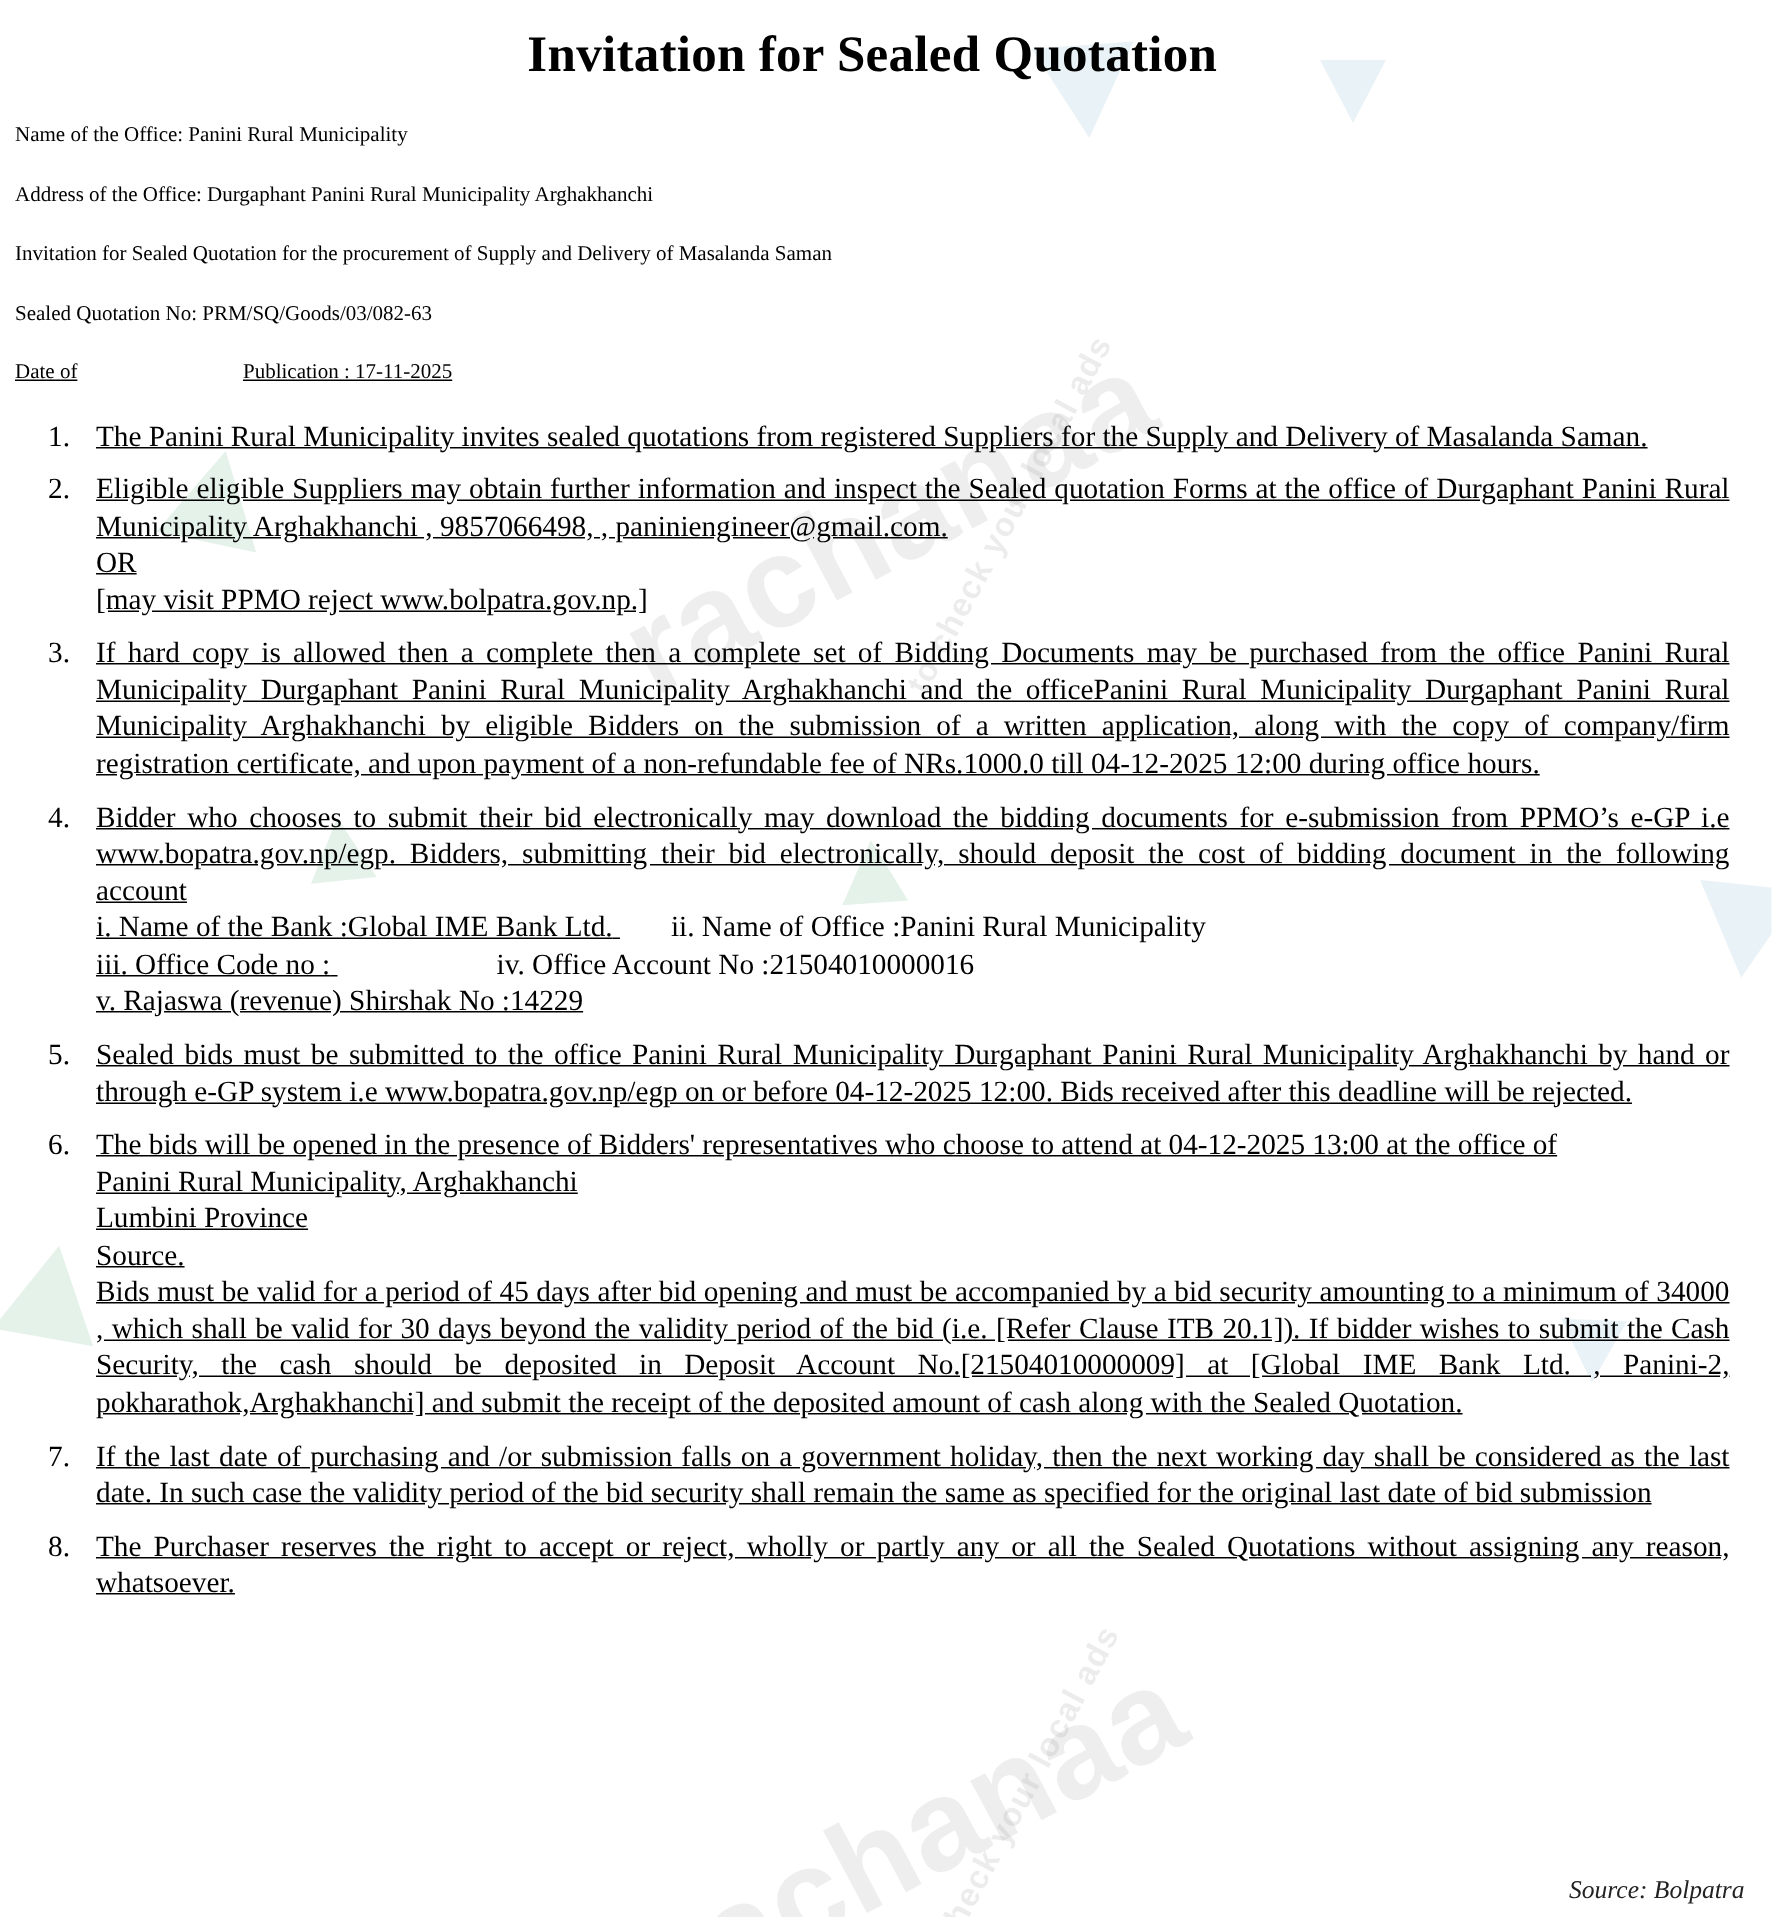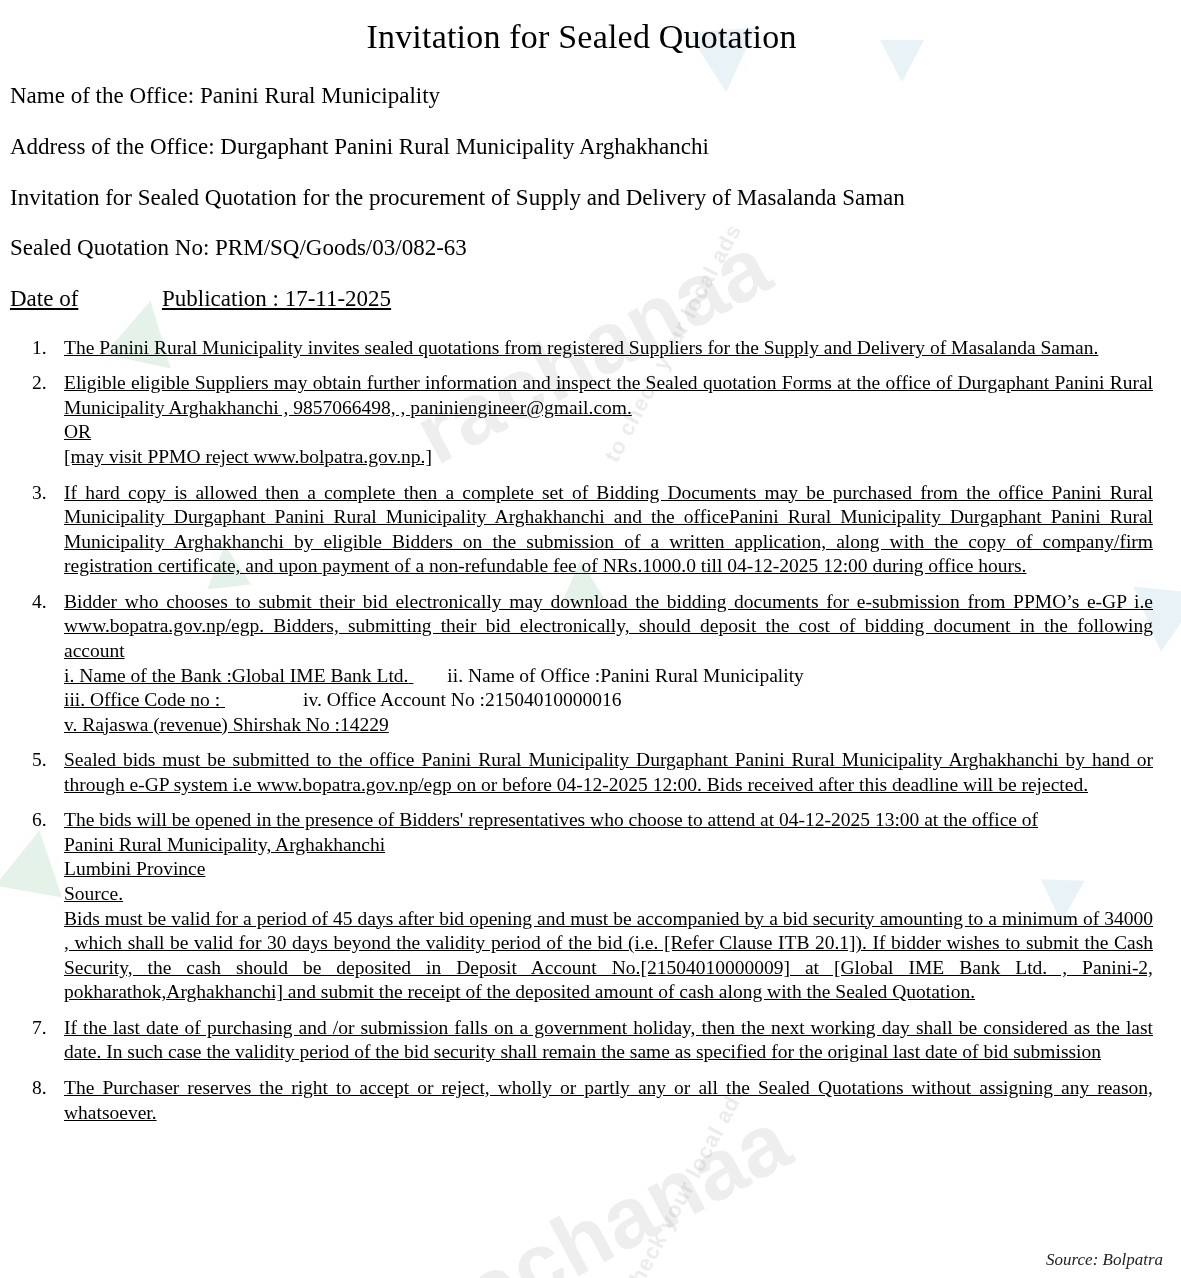--- a/index.html
+++ b/index.html
@@ -61,27 +61,27 @@
   .page {
     position: relative;
     z-index: 2;
     padding: 10px 28px 0 10px;
     box-sizing: border-box;
   }
 
   .doc-title {
     text-align: center;
     font-size: 34px;
-    font-weight: normal;
+    font-weight: bold;
     margin: 8px 0 26px 0;
     letter-spacing: 0.2px;
   }
 
   .meta-line {
-    font-size: 23px;
+    font-size: 14px;
     line-height: 1.25;
     margin: 0 0 22px 0;
   }
   .meta-line.date-line {
     display: flex;
     text-decoration: underline;
   }
   .date-label { width: 152px; display: inline-block; }
 
   ol.clauses {
@@ -120,21 +120,21 @@
     display: block;
   }
   .bank-row {
     display: block;
   }
   .bank-row .col2 {
     display: inline-block;
     margin-left: 34px;
   }
   .bank-row .col2.wide {
-    margin-left: 78px;
+    margin-left: 106px;
   }
 
   .source-note {
     position: absolute;
     right: 18px;
     bottom: 8px;
     font-size: 17px;
     font-style: italic;
     font-family: "Liberation Serif", serif;
     color: #222;

